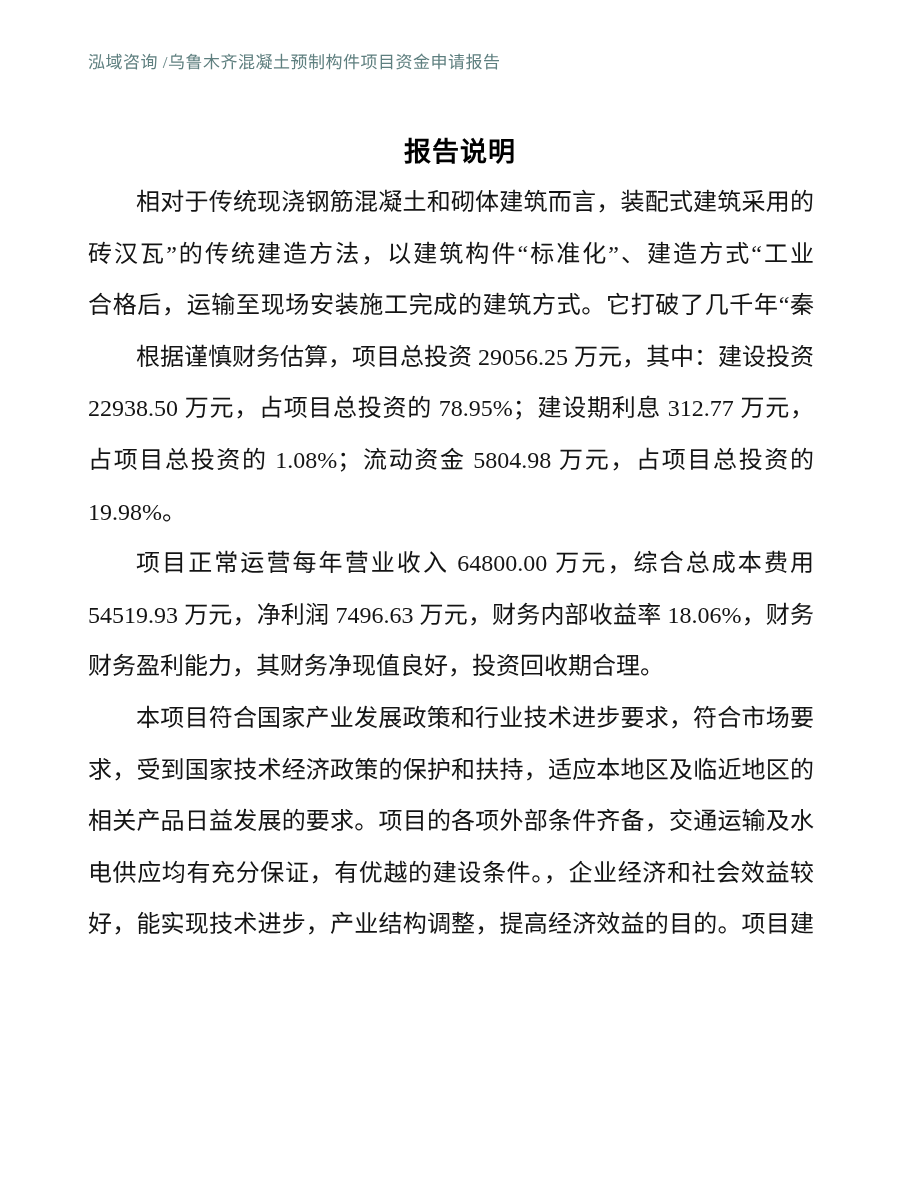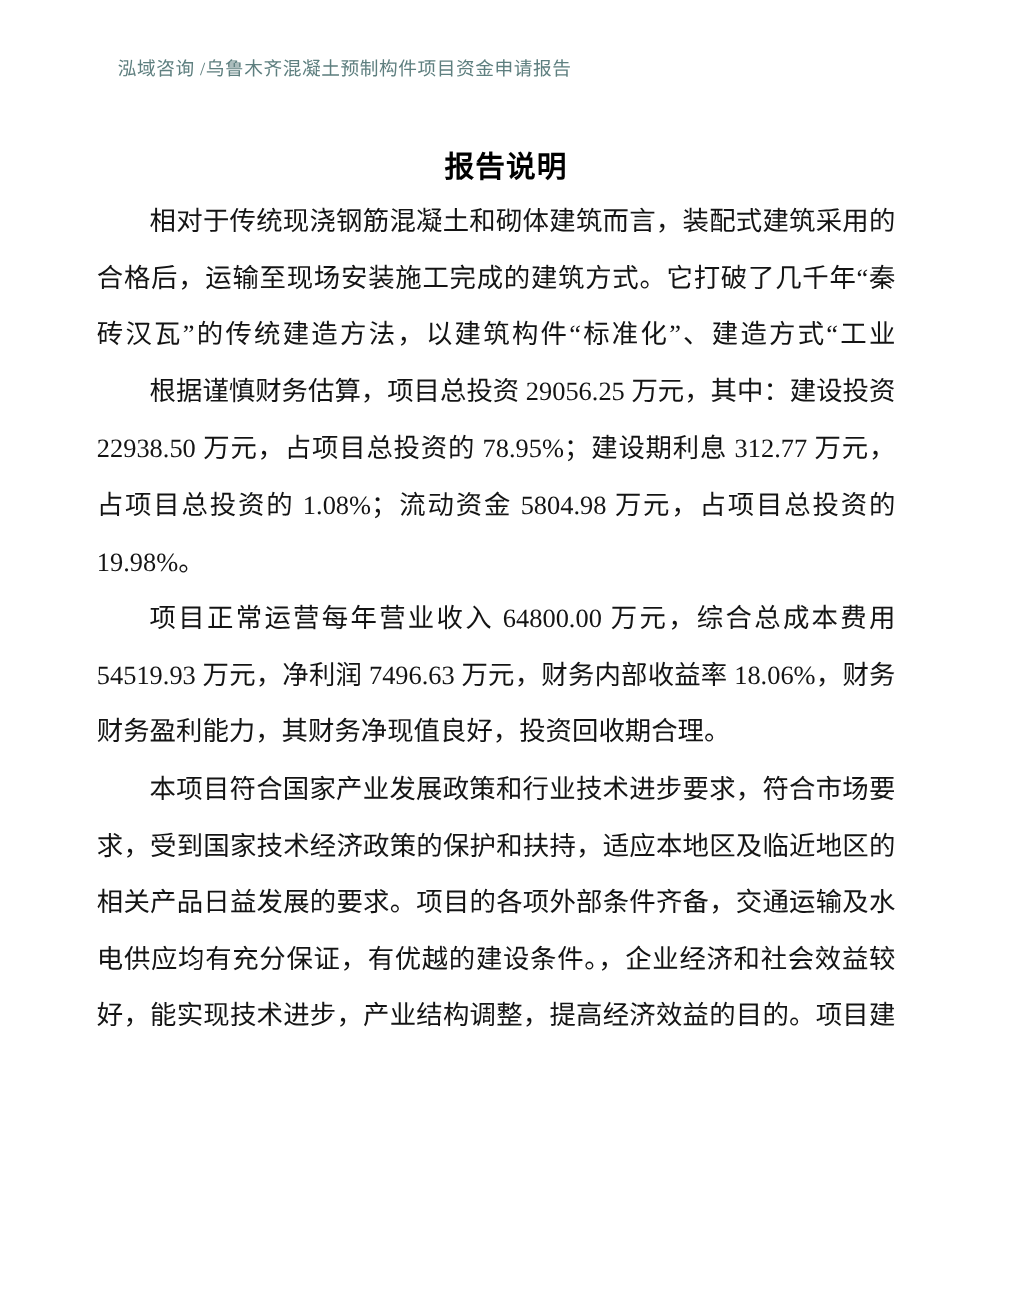--- a/index.html
+++ b/index.html
@@ -18,21 +18,20 @@
   .doc-header {
     position: absolute;
     left: 88px;
     top: 51px;
     width: 760px;
     font-size: 17px;
     line-height: 24px;
     letter-spacing: 0.5px;
     color: #5e7f7f;
     white-space: nowrap;
-    margin-left: 19px;
   }
   .doc-title {
     position: absolute;
     left: 0;
     top: 114px;
     width: 100%;
     text-align: center;
     font-size: 27px;
     line-height: 40px;
     font-weight: bold;
@@ -62,22 +61,22 @@
   }
 </style>
 </head>
 <body>
 
 <div class="page">
   <div class="doc-header" style="color: rgb(94, 127, 127);">泓域咨询 /乌鲁木齐混凝土预制构件项目资金申请报告</div>
   <h1 class="doc-title">报告说明</h1>
   <div class="doc-body" style="color: rgb(20, 20, 20);">
       <div class="doc-line para-start">相对于传统现浇钢筋混凝土和砌体建筑而言，装配式建筑采用的</div>
+      <div class="doc-line">砖汉瓦”的传统建造方法，以建筑构件“标准化”、建造方式“工业</div>
       <div class="doc-line">合格后，运输至现场安装施工完成的建筑方式。它打破了几千年“秦</div>
-      <div class="doc-line">砖汉瓦”的传统建造方法，以建筑构件“标准化”、建造方式“工业</div>
       <div class="doc-line para-start">根据谨慎财务估算，项目总投资 29056.25 万元，其中：建设投资</div>
       <div class="doc-line">22938.50 万元，占项目总投资的 78.95%；建设期利息 312.77 万元，</div>
       <div class="doc-line">占项目总投资的 1.08%；流动资金 5804.98 万元，占项目总投资的</div>
       <div class="doc-line para-end">19.98%。</div>
       <div class="doc-line para-start">项目正常运营每年营业收入 64800.00 万元，综合总成本费用</div>
       <div class="doc-line">54519.93 万元，净利润 7496.63 万元，财务内部收益率 18.06%，财务</div>
       <div class="doc-line para-end">财务盈利能力，其财务净现值良好，投资回收期合理。</div>
       <div class="doc-line para-start">本项目符合国家产业发展政策和行业技术进步要求，符合市场要</div>
       <div class="doc-line">求，受到国家技术经济政策的保护和扶持，适应本地区及临近地区的</div>
       <div class="doc-line">相关产品日益发展的要求。项目的各项外部条件齐备，交通运输及水</div>

